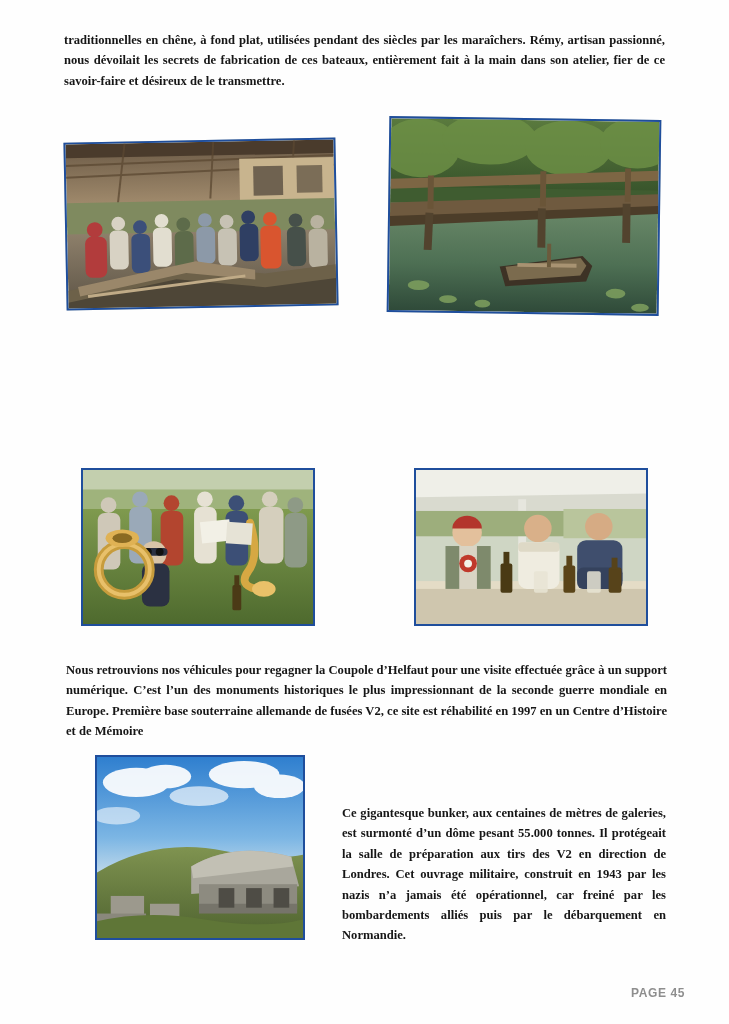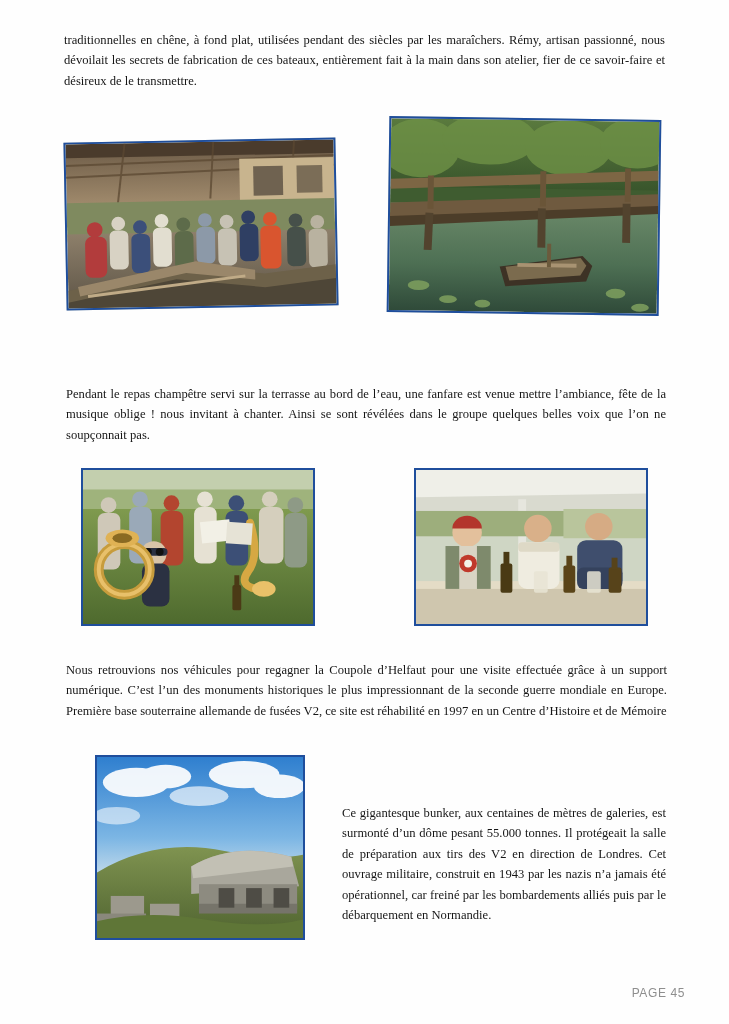--- a/index.html
+++ b/index.html
@@ -14,20 +14,21 @@
     font-family: "Liberation Serif", serif;
     color: #1a1a1a;
     overflow: hidden;
   }
   .page {
     position: absolute;
     left: 0; top: 0;
     width: 729px;
     height: 1024px;
     background: #fefefe;
+    font-weight: bold;
   }
   .para {
     position: absolute;
     font-family: "Liberation Serif", serif;
     font-size: 12.6px;
     line-height: 1.62;
     text-align: justify;
     text-justify: inter-word;
     color: #161616;
   }
@@ -195,21 +196,20 @@
           <ellipse cx="30" cy="170" rx="11" ry="5"></ellipse>
           <ellipse cx="60" cy="184" rx="9" ry="4"></ellipse>
           <ellipse cx="230" cy="176" rx="10" ry="5"></ellipse>
           <ellipse cx="255" cy="190" rx="9" ry="4"></ellipse>
           <ellipse cx="95" cy="188" rx="8" ry="4"></ellipse>
         </g>
       </svg>
     </div>
   </div>
 
-  <div class="para" style="left:66px; top:384px; width:600px;">Pendant le repas champêtre servi sur la terrasse au bord de l’eau, une fanfare est venue mettre l’ambiance, fête de la musique oblige ! nous invitant à chanter. Ainsi se sont révélées dans le groupe quelques belles voix que l’on ne soupçonnait pas.</div>
 
   <div class="photo" style="left:81px; top:468px; width:234px; height:158px;">
     <div class="inner">
       <svg viewBox="0 0 234 158" preserveAspectRatio="none">
         <defs>
           <linearGradient id="grass" x1="0" y1="0" x2="0" y2="1">
             <stop offset="0%" stop-color="#7f9a4e"></stop>
             <stop offset="100%" stop-color="#4e6a2e"></stop>
           </linearGradient>
         </defs>

